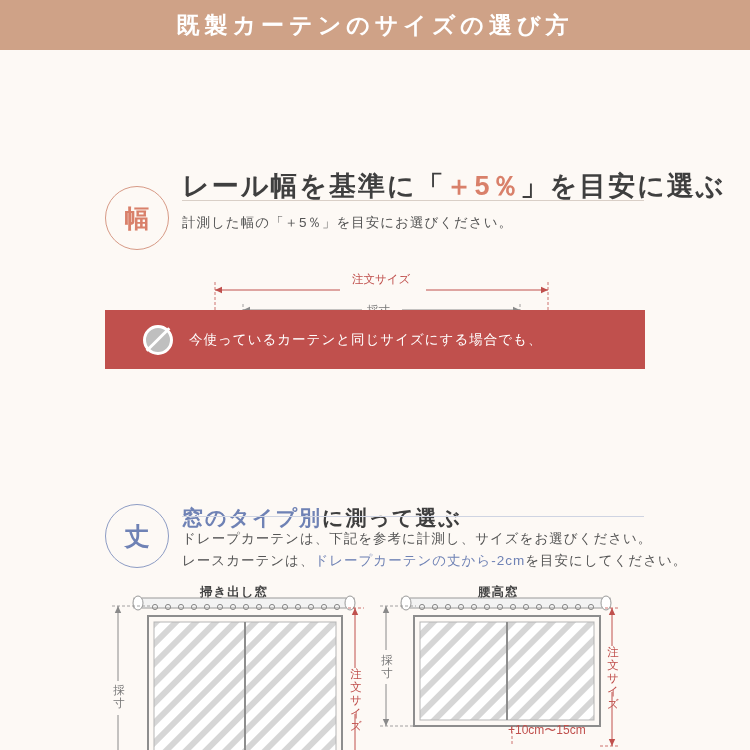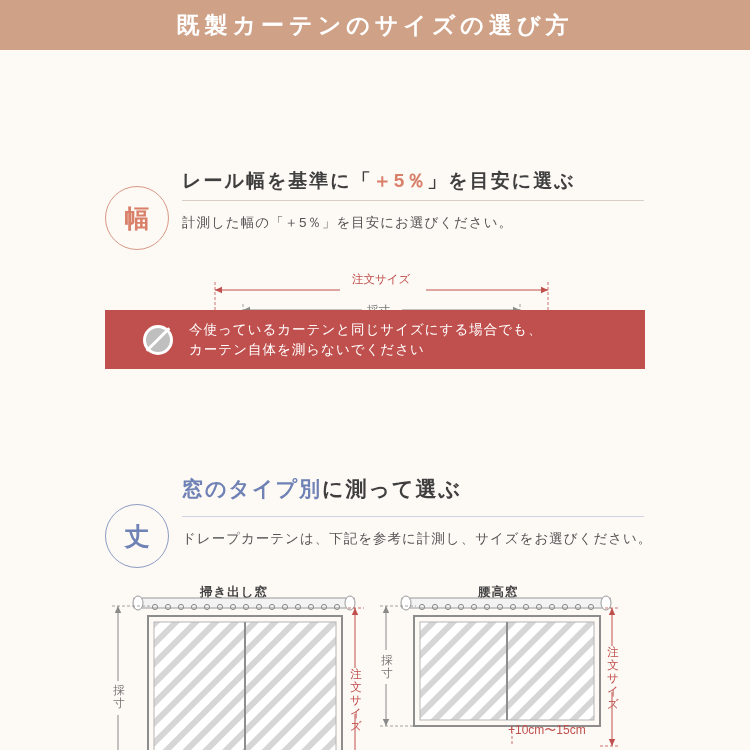--- a/index.html
+++ b/index.html
@@ -32,21 +32,21 @@
     font-size:25px;font-weight:bold;
     box-sizing:border-box;
   }
   .badge.width{border:1.5px solid #d79a86;color:#d9806a;}
   .badge.length{border:1.5px solid #8d9cc4;color:#6f82b5;}
 
   .sec1{margin-top:26px;}
   .badge1{left:105px;top:110px;}
   .h2{
     position:absolute;left:182px;top:92px;
-    font-size:19px;font-weight:bold;color:#3f3f3f;letter-spacing:2px;text-align:right;
+    font-size:27px;font-weight:bold;color:#3f3f3f;letter-spacing:2px;text-align:right;
   }
   .h2 .accent{color:#d9806a;}
   .h2-underline{
     position:absolute;left:182px;top:124px;width:462px;height:1px;background:#d9cfc7;
   }
   .p1{
     position:absolute;left:182px;top:136px;
     font-size:13.5px;line-height:21px;color:#555;letter-spacing:1px;
   }
 
@@ -72,21 +72,21 @@
   }
   .warn-icon:after{
     content:"";position:absolute;left:-4px;top:10px;width:32px;height:3px;
     background:#fff;transform:rotate(-45deg);
   }
   .warn-text{font-size:13.5px;line-height:20px;letter-spacing:1px;}
 
   
   .badge2{left:105px;top:428px;}
   .h2b{
-    position:absolute;left:182px;top:399px;
+    position:absolute;left:182px;top:428px;
     font-size:21px;font-weight:bold;color:#3f3f3f;letter-spacing:2px;
   }
   .h2b .accent{color:#6f82b5;}
   .h2b-underline{
     position:absolute;left:182px;top:440px;width:462px;height:1px;background:#cfd4e2;
   }
   .p2{
     position:absolute;left:182px;top:452px;
     font-size:13.5px;line-height:22px;color:#555;letter-spacing:1px;
   }
@@ -192,37 +192,39 @@
     </svg>
     <div class="lbl-red" style="position:absolute;left:352px;top:0;">注文サイズ</div>
     <div class="lbl-gray" style="position:absolute;left:367px;top:31px;">採寸</div>
   </div>
 </div>
 
 <div class="warn">
   <div class="warn-icon"></div>
   <div class="warn-text">
     <div>今使っているカーテンと同じサイズにする場合でも、</div>
-    <div>カーテン自体を測らないでください</div>
   </div>
 </div>
 
 <div class="sec sec2">
 
   <div class="badge length badge2">
     <span>丈</span>
   </div>
 
   <div class="h2b">
     <span class="accent">窓のタイプ別</span><span>に測って選ぶ</span>
   </div>
   <div class="h2b-underline"></div>
 
   <div class="p2">
     <div>ドレープカーテンは、下記を参考に計測し、サイズをお選びください。</div>
+    <div>
+      <span>レースカーテンは、</span><span class="blue">ドレープカーテンの丈から-2cm</span><span>を目安にしてください。</span>
+    </div>
   </div>
 
   <div class="cap" style="left:200px;top:508px;">掃き出し窓</div>
   <div class="cap" style="left:478px;top:508px;">腰高窓</div>
 
   <div class="diagram2">
     <svg width="750" height="230" viewBox="0 0 750 230">
       <defs>
         <pattern id="hatch" width="14" height="14" patternUnits="userSpaceOnUse" patternTransform="rotate(45)">
           <rect width="14" height="14" fill="#ffffff"></rect>

